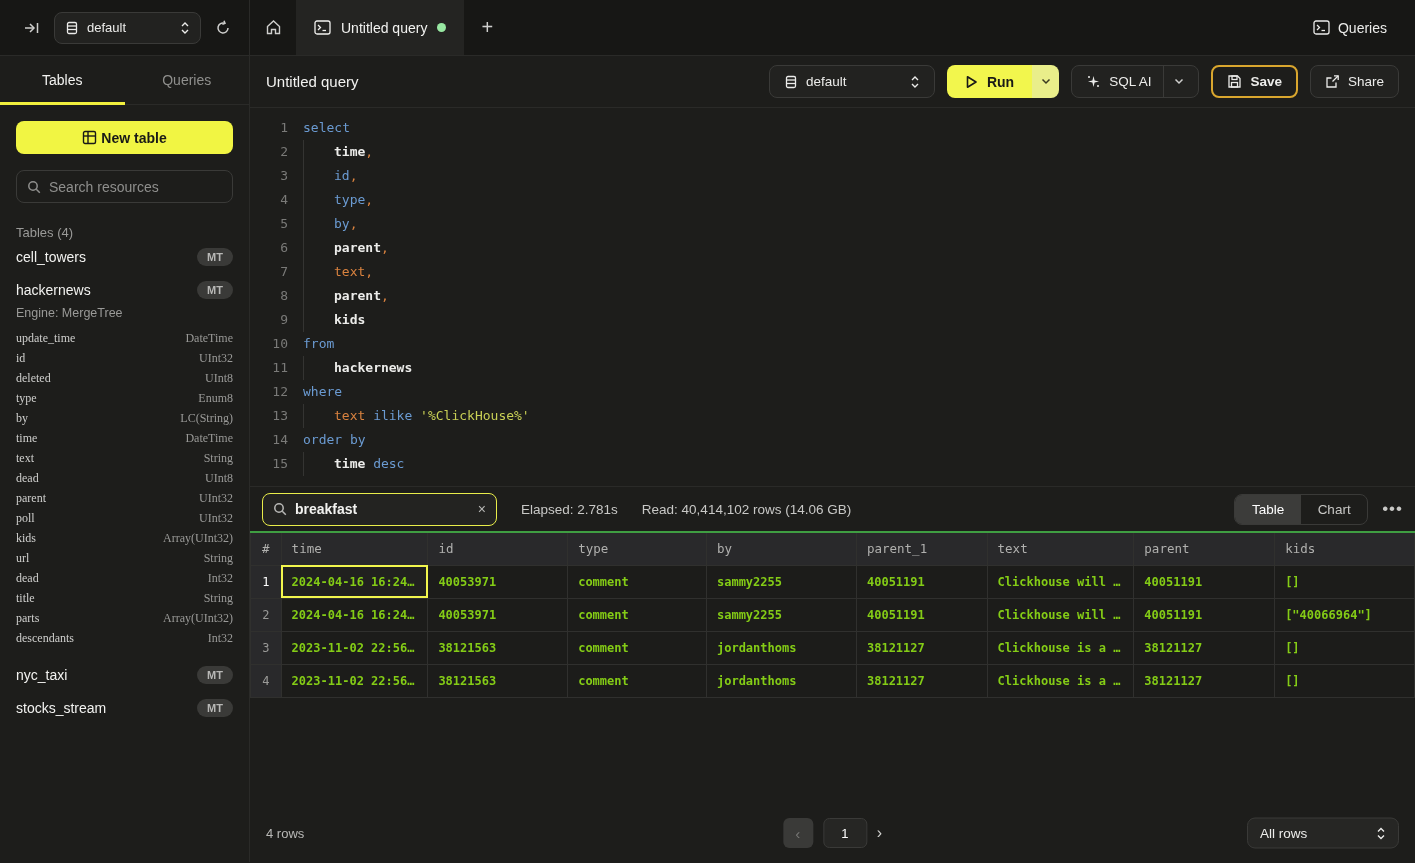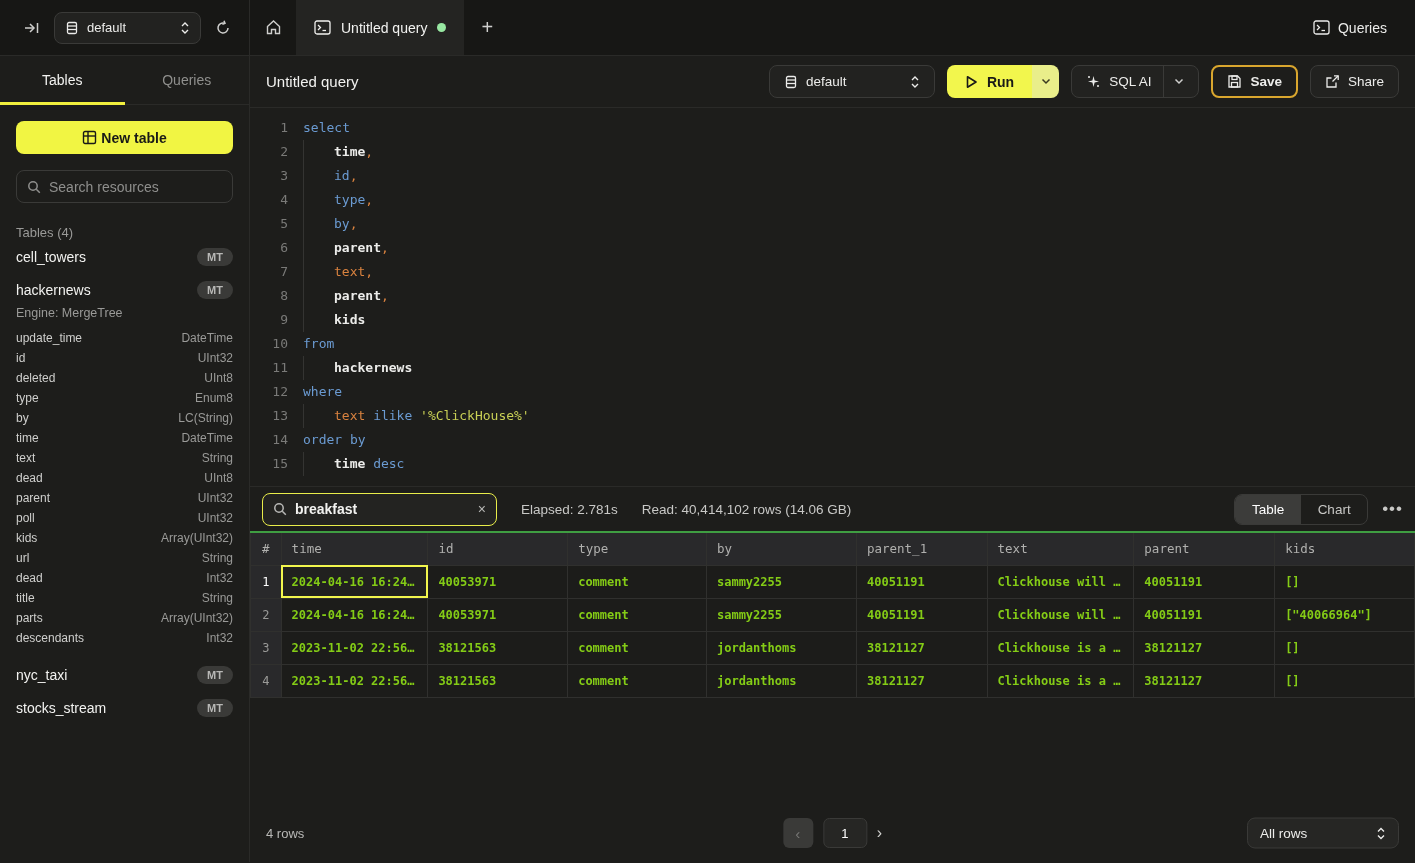--- a/index.html
+++ b/index.html
@@ -50,21 +50,21 @@
                 border:1px solid #3a3a38; border-radius:8px; color:#8f8f8d; }
   .search-box input { flex:1; background:none; border:none; outline:none; color:#ececea; font-size:14px;
                       font-family:"Liberation Sans", sans-serif; min-width:0; }
   .search-box input::placeholder { color:#8f8f8d; }
   .section-title { margin-top:22px; font-size:13px; color:#9a9a98; }
   .tbl-row { display:flex; align-items:center; justify-content:space-between; height:33px; cursor:pointer; }
   .tbl-name { font-size:14px; font-weight:500; color:#f2f2f0; }
   .mt-badge { background:#3a3a38; color:#b8b8b6; font-size:11px; font-weight:700; border-radius:10px;
               padding:3px 10px; }
   .engine-line { font-size:12.5px; color:#9a9a98; margin:0 0 8px; }
-  .col-row { display:flex; justify-content:space-between; font-family:Liberation Sans, sans-serif;
+  .col-row { display:flex; justify-content:space-between; font-family:Liberation Serif, serif;
              font-size:12px; line-height:20px; padding-left:0; }
   .col-name { color:#cfcfcd; }
   .col-type { color:#9a9a98; }
   .col-list { margin:4px 0 10px; }
 
   
   .qtoolbar { height:52px; display:flex; align-items:center; padding:0 16px; border-bottom:1px solid #2a2a28; }
   .qtitle { font-size:15px; color:#f2f2f0; }
   .qt-right { margin-left:auto; display:flex; align-items:center; gap:12px; }
   .btn { display:flex; align-items:center; gap:8px; height:33px; padding:0 14px; border-radius:8px;

